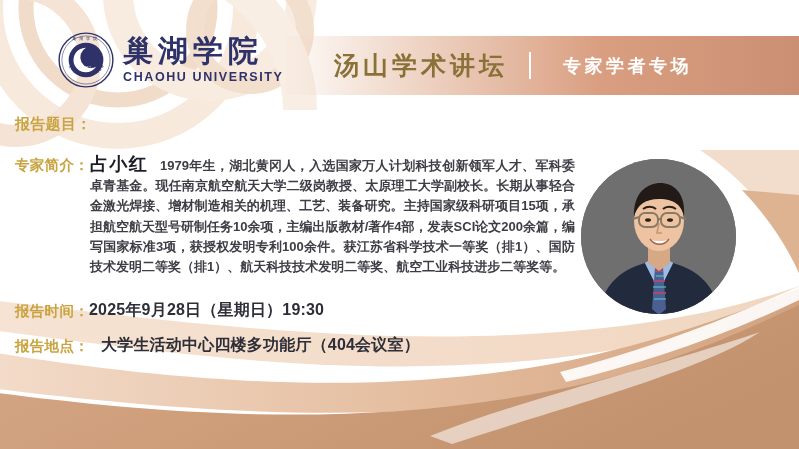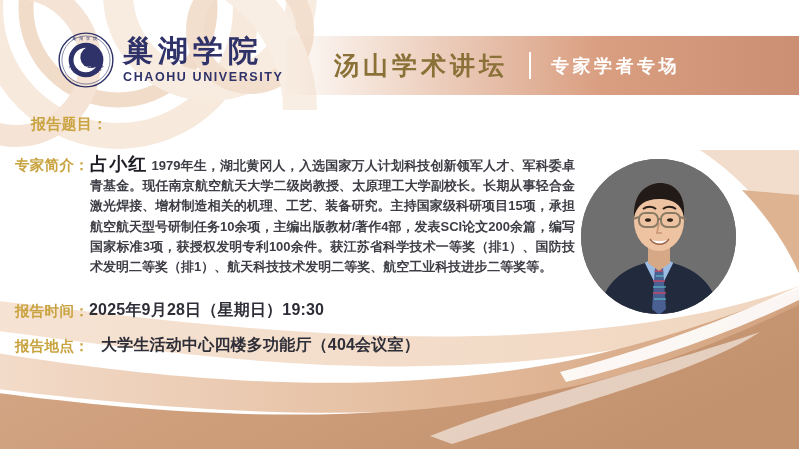--- a/index.html
+++ b/index.html
@@ -94,21 +94,21 @@
     letter-spacing: 4px;
     white-space: nowrap;
   }
   .banner-divider {
     width: 2px;
     height: 27px;
     background: #ffffff;
     margin-left: 21px;
   }
   .banner-sub {
-    margin-left: 20px;
+    margin-left: 32px;
     font-family: Liberation Mono, monospace;
     font-size: 18px;
     font-weight: 700;
     color: #ffffff;
     letter-spacing: 3.5px;
     white-space: nowrap;
   }
 
   
   .content {
@@ -129,21 +129,21 @@
     white-space: nowrap;
     letter-spacing: 0.3px;
   }
   .value {
     font-weight: 700;
     color: #3a3a42;
   }
 
   .row-title {
     position: absolute;
-    left: 31px;
+    left: 15px;
     top: 8px;
   }
   .row-title .value {
     font-size: 18.5px;
     color: #24242c;
     letter-spacing: 0.2px;
   }
   .row-title .label { font-size: 15px; padding-top: 3px; }
 
   .row-bio {
@@ -159,21 +159,21 @@
     line-height: 20.2px;
     color: #3d3d45;
     text-align: justify;
     text-justify: inter-ideograph;
   }
   .bio-name {
     font-size: 18px;
     font-weight: 700;
     color: #1c1c24;
     letter-spacing: 1px;
-    margin-right: 4px;
+    margin-right: 12px;
   }
   .bio-text { font-weight: 700; }
 
   .row-time, .row-place, .row-host {
     position: absolute;
     left: 15px;
   }
   .row-time  { top: 196px; }
   .row-place { top: 231px; gap: 12px; }
   .row-host  { top: 266px; }

